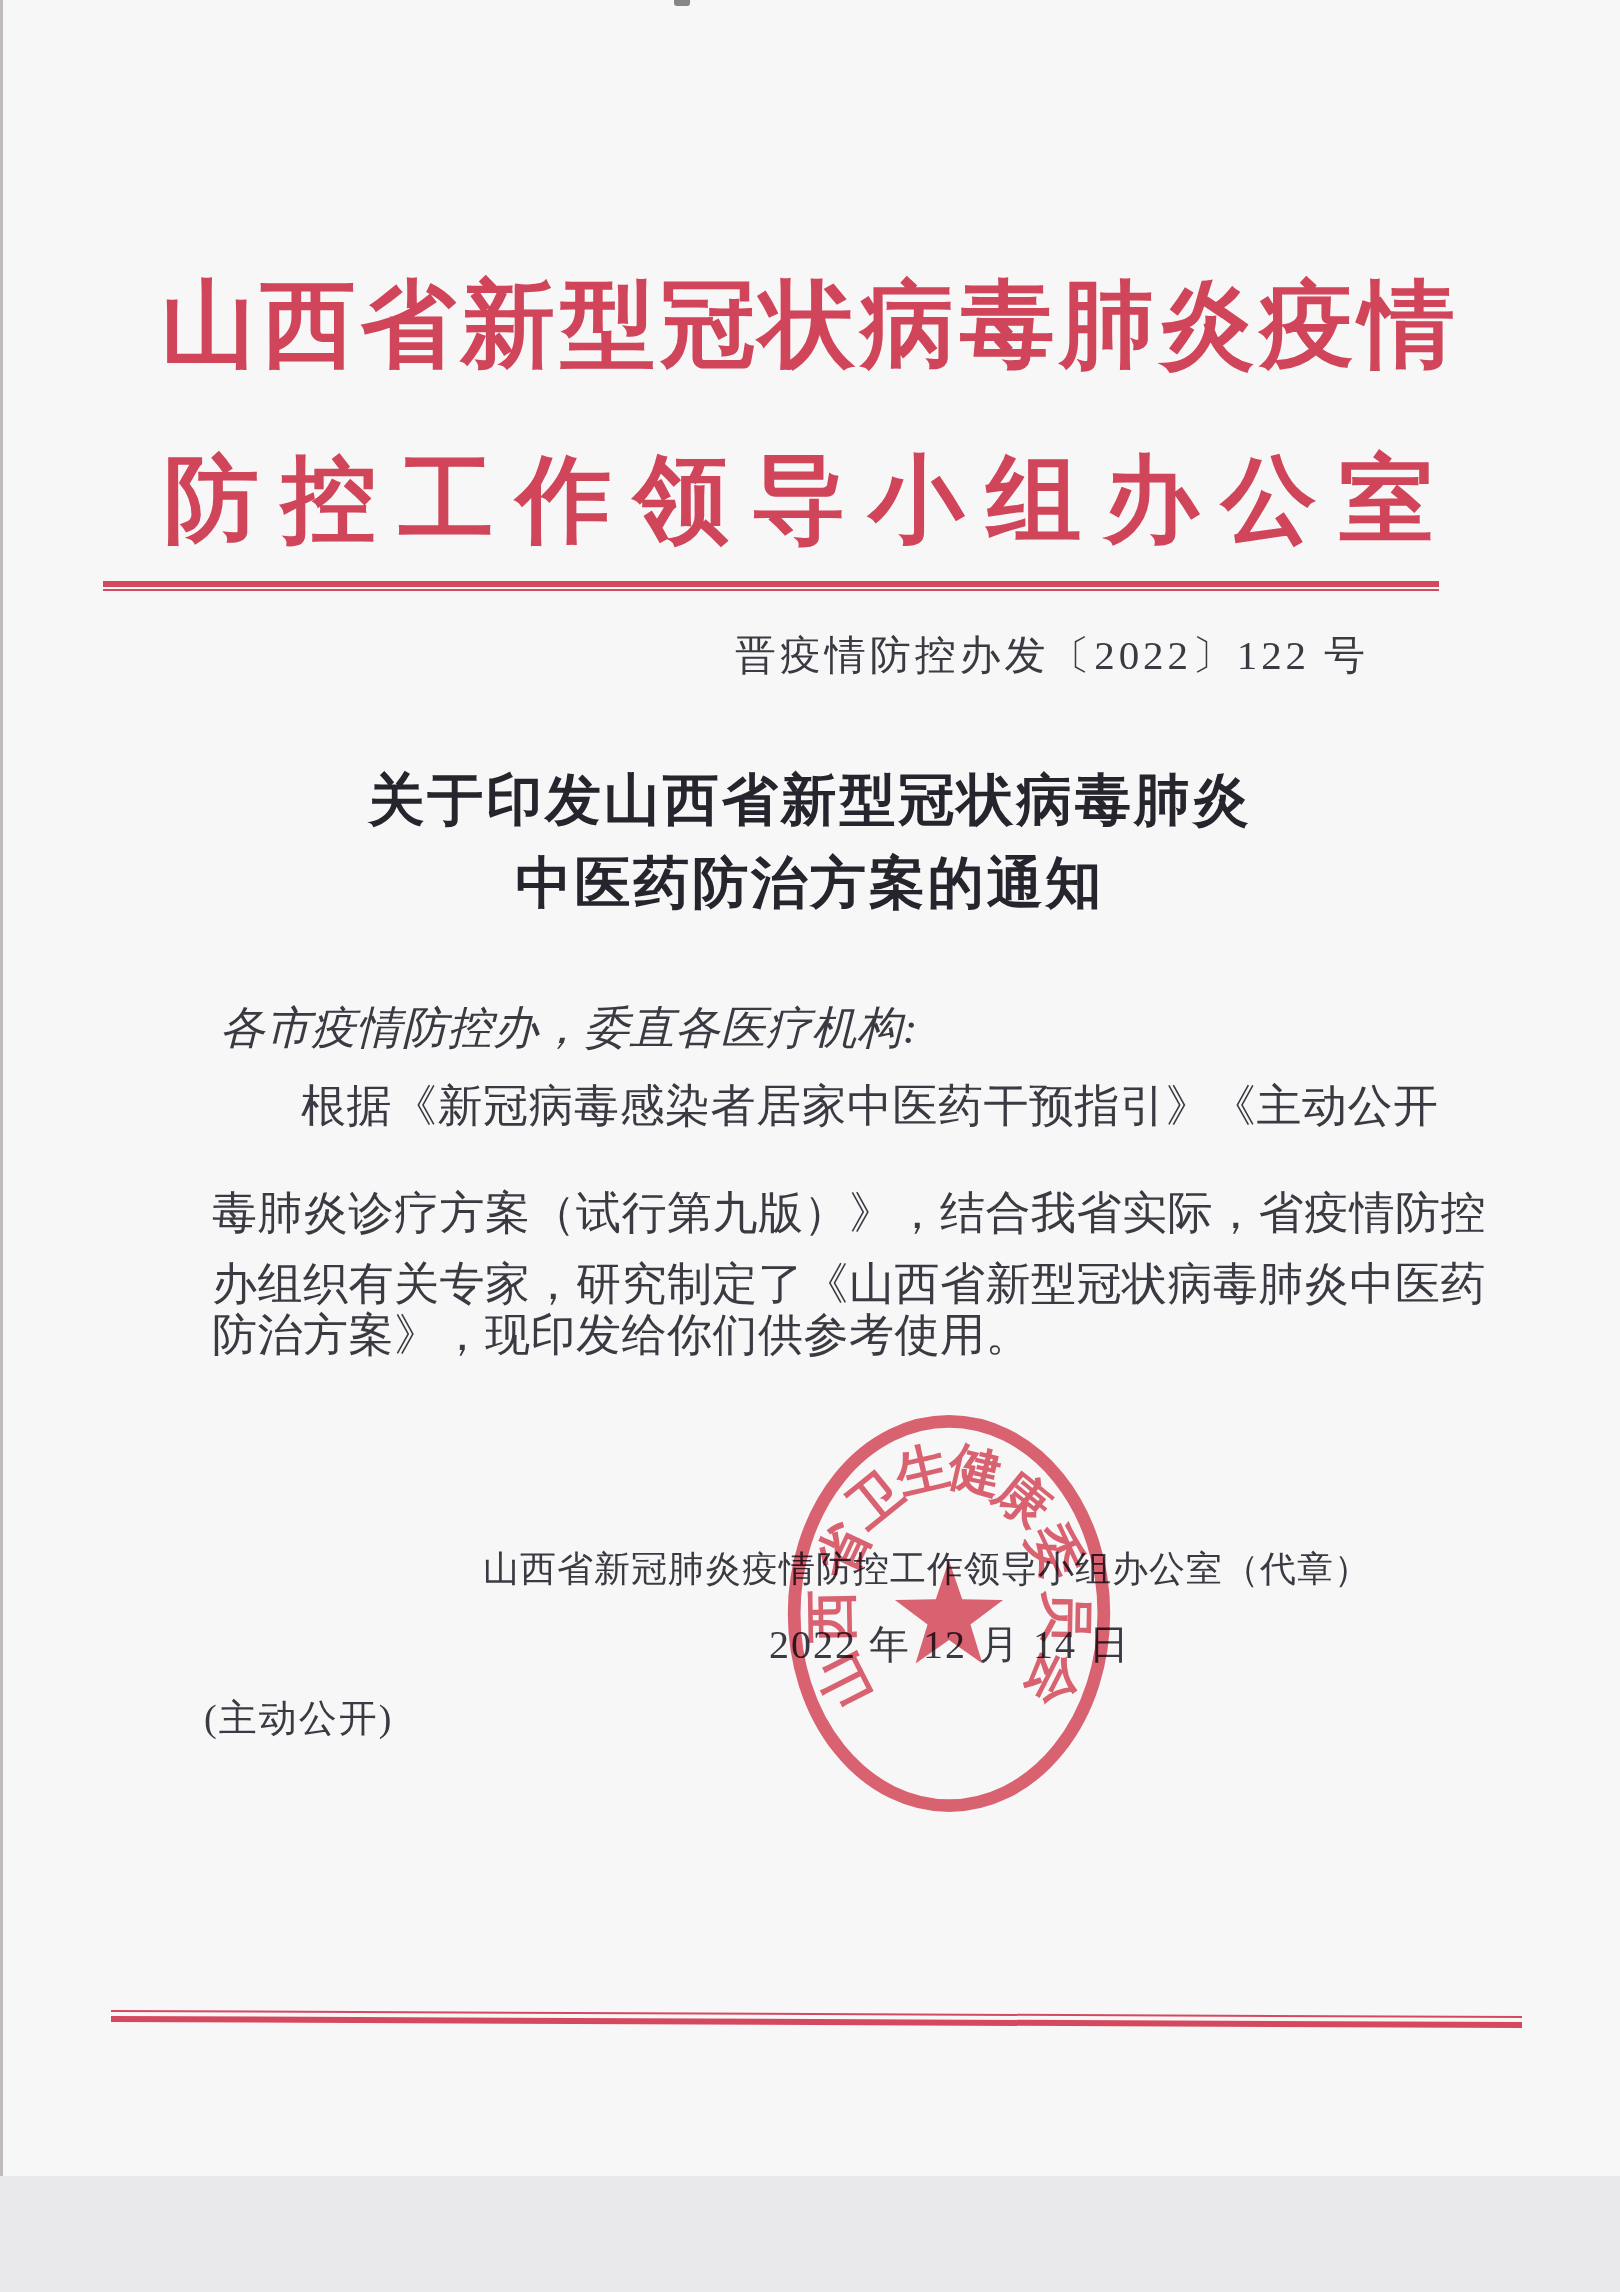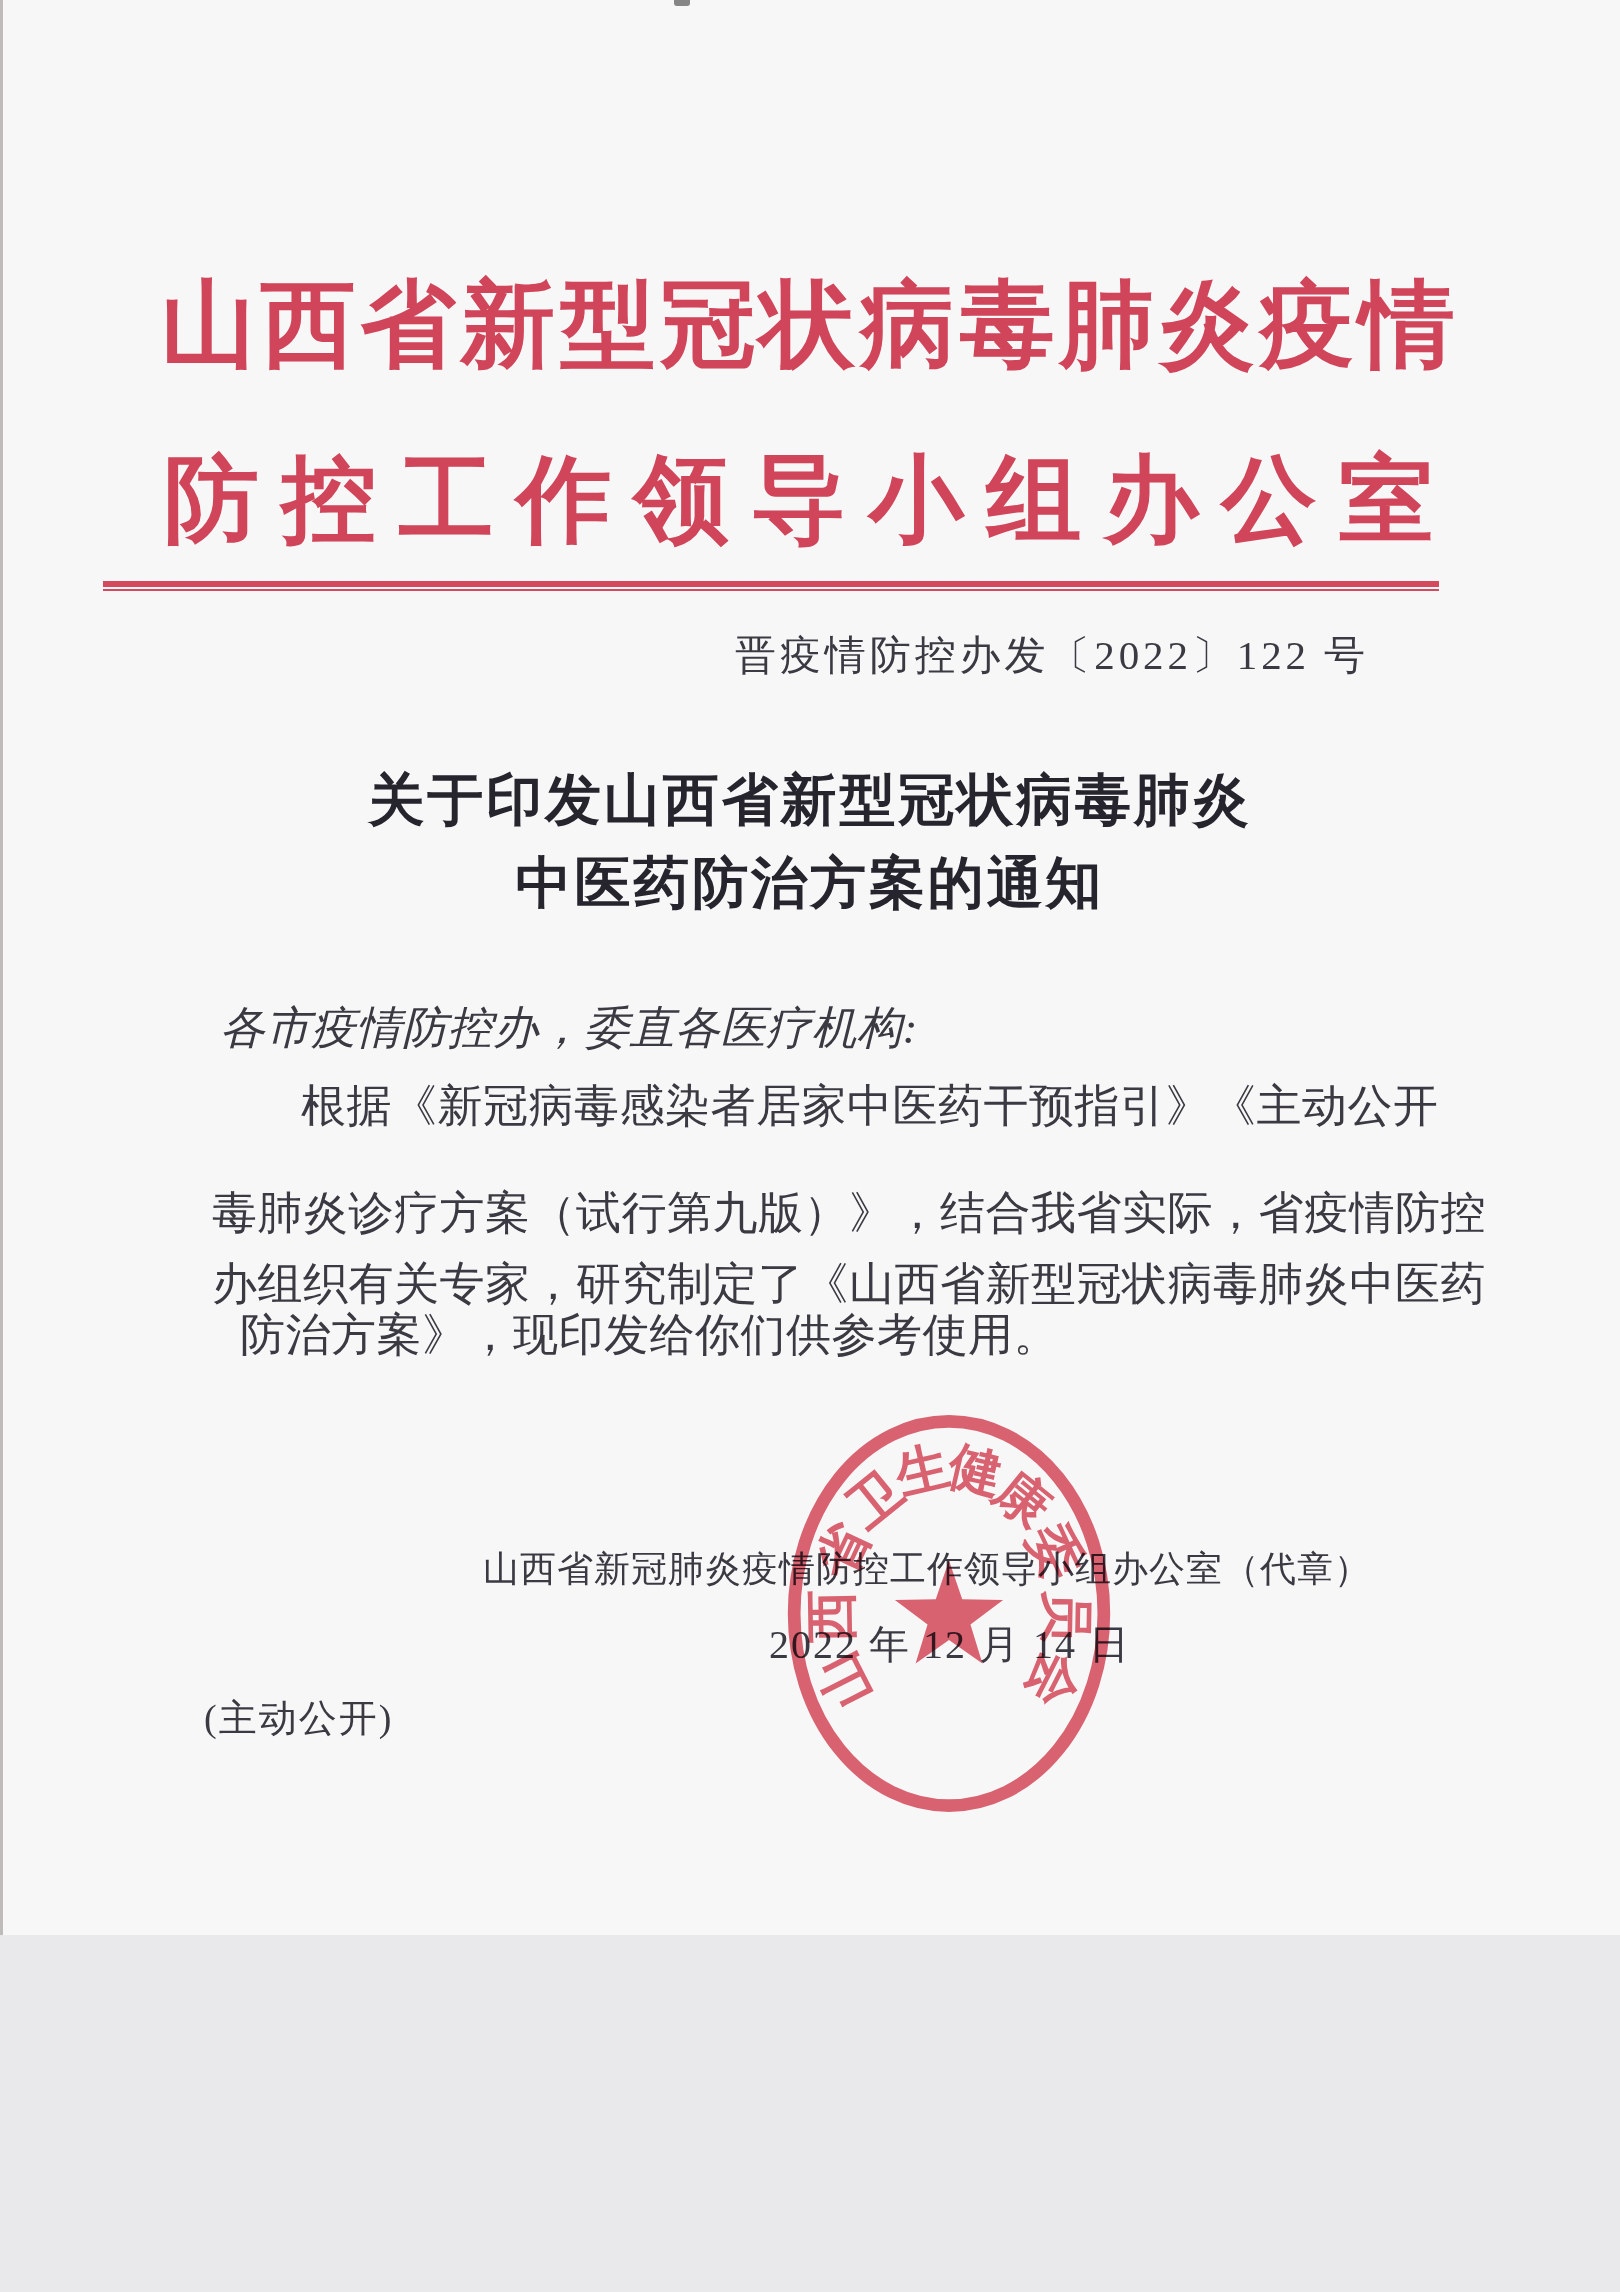--- a/index.html
+++ b/index.html
@@ -11,21 +11,21 @@
     --paper:#f8f7f8;
   }
   html,body{margin:0;padding:0;}
   body{
     background:#e9e8ea;
     font-family:"Liberation Serif","DejaVu Serif",serif;
   }
   .page{
     position:relative;
     width:1620px;
-    height:1935px;
+    height:2176px;
     margin:0 auto;
     background:var(--paper);
     overflow:hidden;
   }
   
   .edge-strip{
     position:absolute;left:0;top:0;width:2.9px;height:100%;
     background:#8f8b86;opacity:.55;
   }
   .speck-top{
@@ -64,21 +64,21 @@
   .doc-title.t2{top:855px;}
   .body-text{
     position:absolute;
     font-size:45px;color:var(--ink);
     line-height:1;letter-spacing:0.5px;white-space:nowrap;
   }
   .salutation{top:1006px;left:220px;font-style:italic;}
   .bl0{top:1084px;left:301px;}
   .bl1{top:1160px;left:212px;margin-top:31px;}
   .bl2{top:1237px;left:212px;margin-top:25px;}
-  .bl3{top:1313px;left:212px;margin-left:28px;}
+  .bl3{top:1313px;left:212px;}
   .signature-office{
     position:absolute;top:1551px;left:483px;
     font-size:36px;color:var(--ink);letter-spacing:1px;
     line-height:1;white-space:nowrap;
   }
   .signature-date{
     position:absolute;top:1625px;left:769px;
     font-size:40px;color:var(--ink);letter-spacing:2px;
     line-height:1;white-space:nowrap;
   }

